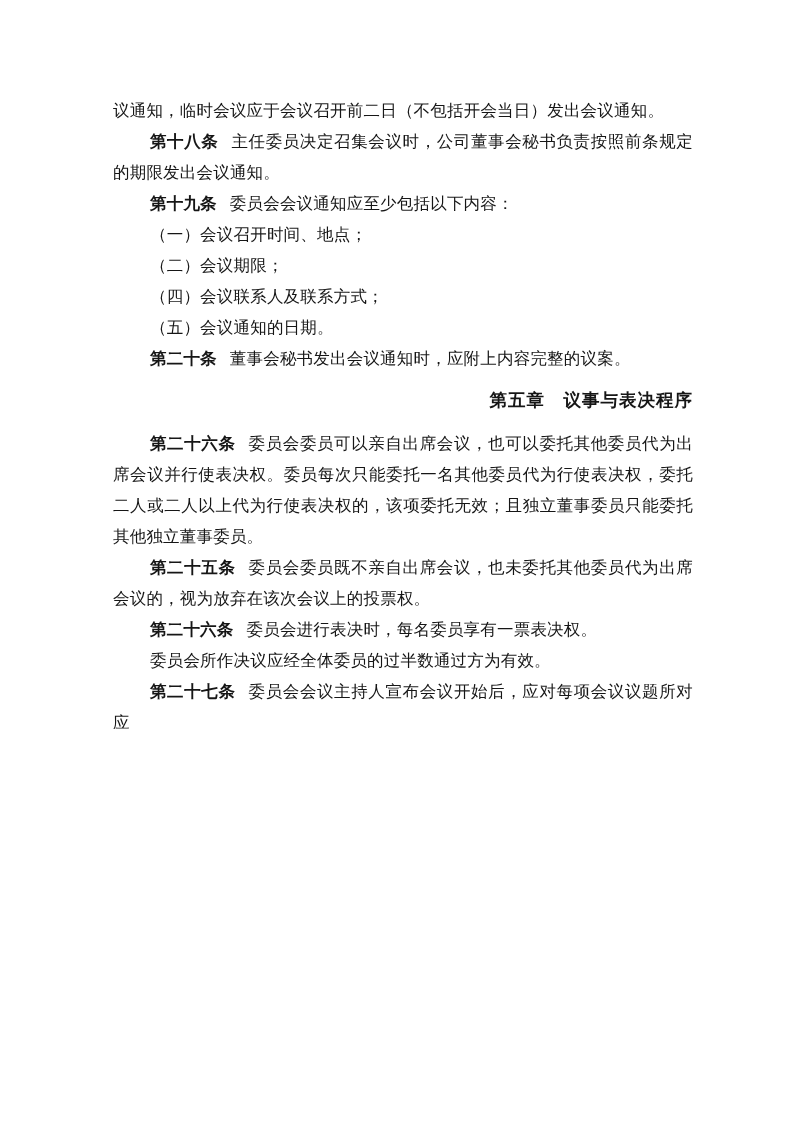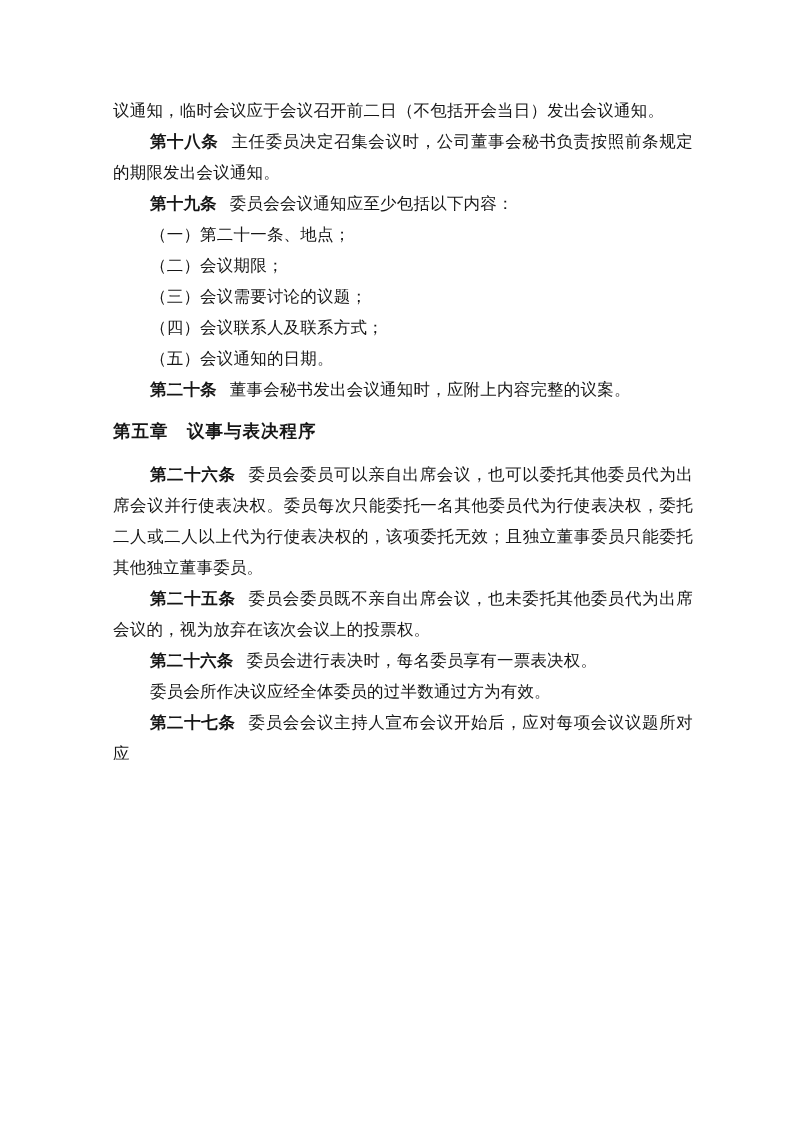--- a/index.html
+++ b/index.html
@@ -30,21 +30,21 @@
     text-align: justify;
     text-indent: 37px;
     letter-spacing: 0.2px;
     word-break: break-all;
   }
   .para.continuation {
     text-indent: 0;
   }
   .para.heading {
     text-indent: 0;
-    text-align: left;
+    text-align: right;
     font-weight: bold;
     font-size: 17.5px;
     letter-spacing: 1px;
     margin: 11px 0 12px 0;
   }
   .term {
     font-weight: bold;
     margin-right: 13px;
   }
   .footer {
@@ -59,23 +59,22 @@
   }
 </style>
 </head>
 <body>
 
 <div class="page">
   <div class="content">
       <p class="para continuation">议通知，临时会议应于会议召开前二日（不包括开会当日）发出会议通知。</p>
       <p class="para article"><span class="term">第十八条</span><span>主任委员决定召集会议时，公司董事会秘书负责按照前条规定的期限发出会议通知。</span></p>
       <p class="para article"><span class="term">第十九条</span><span>委员会会议通知应至少包括以下内容：</span></p>
-      <p class="para item">（一）第二十一条、地点；</p>
+      <p class="para item">（一）会议召开时间、地点；</p>
       <p class="para item">（二）会议期限；</p>
-      <p class="para item">（三）会议需要讨论的议题；</p>
       <p class="para item">（四）会议联系人及联系方式；</p>
       <p class="para item">（五）会议通知的日期。</p>
       <p class="para article"><span class="term">第二十条</span><span>董事会秘书发出会议通知时，应附上内容完整的议案。</span></p>
       <p class="para heading">第五章　议事与表决程序</p>
       <p class="para article"><span class="term">第二十六条</span><span>委员会委员可以亲自出席会议，也可以委托其他委员代为出席会议并行使表决权。委员每次只能委托一名其他委员代为行使表决权，委托二人或二人以上代为行使表决权的，该项委托无效；且独立董事委员只能委托其他独立董事委员。</span></p>
       <p class="para article"><span class="term">第二十五条</span><span>委员会委员既不亲自出席会议，也未委托其他委员代为出席会议的，视为放弃在该次会议上的投票权。</span></p>
       <p class="para article"><span class="term">第二十六条</span><span>委员会进行表决时，每名委员享有一票表决权。</span></p>
       <p class="para indent">委员会所作决议应经全体委员的过半数通过方为有效。</p>
       <p class="para article"><span class="term">第二十七条</span><span>委员会会议主持人宣布会议开始后，应对每项会议议题所对应</span></p>
     </div>

